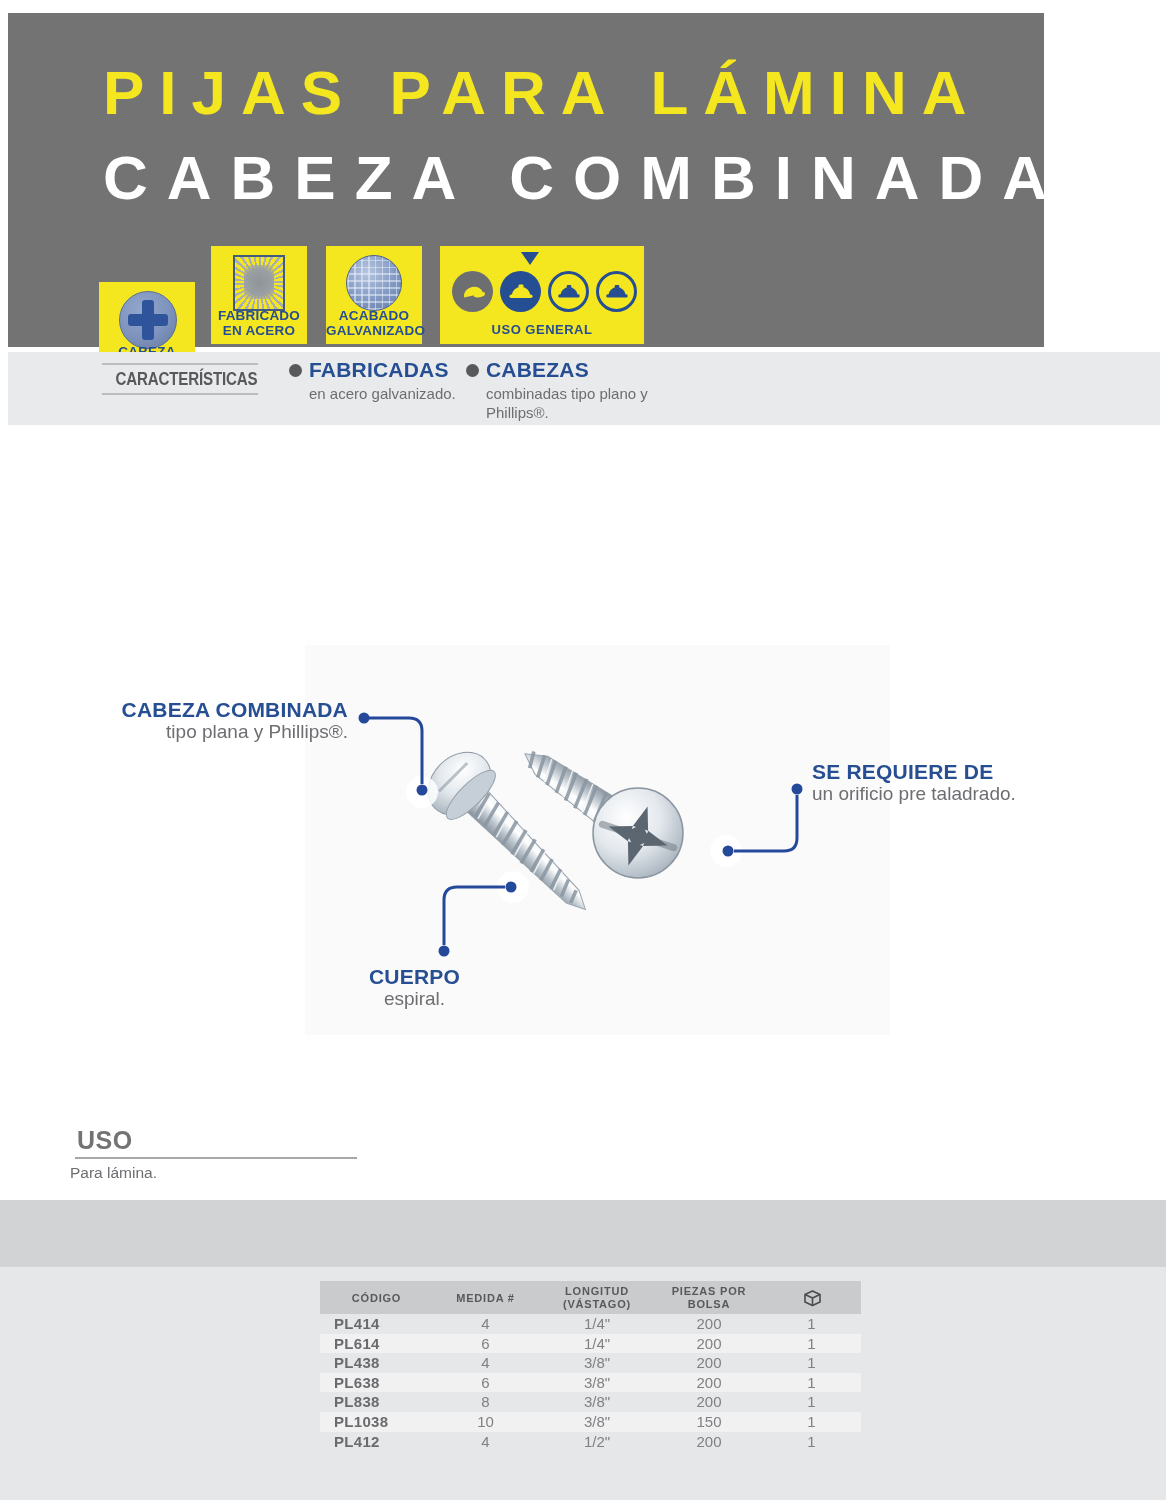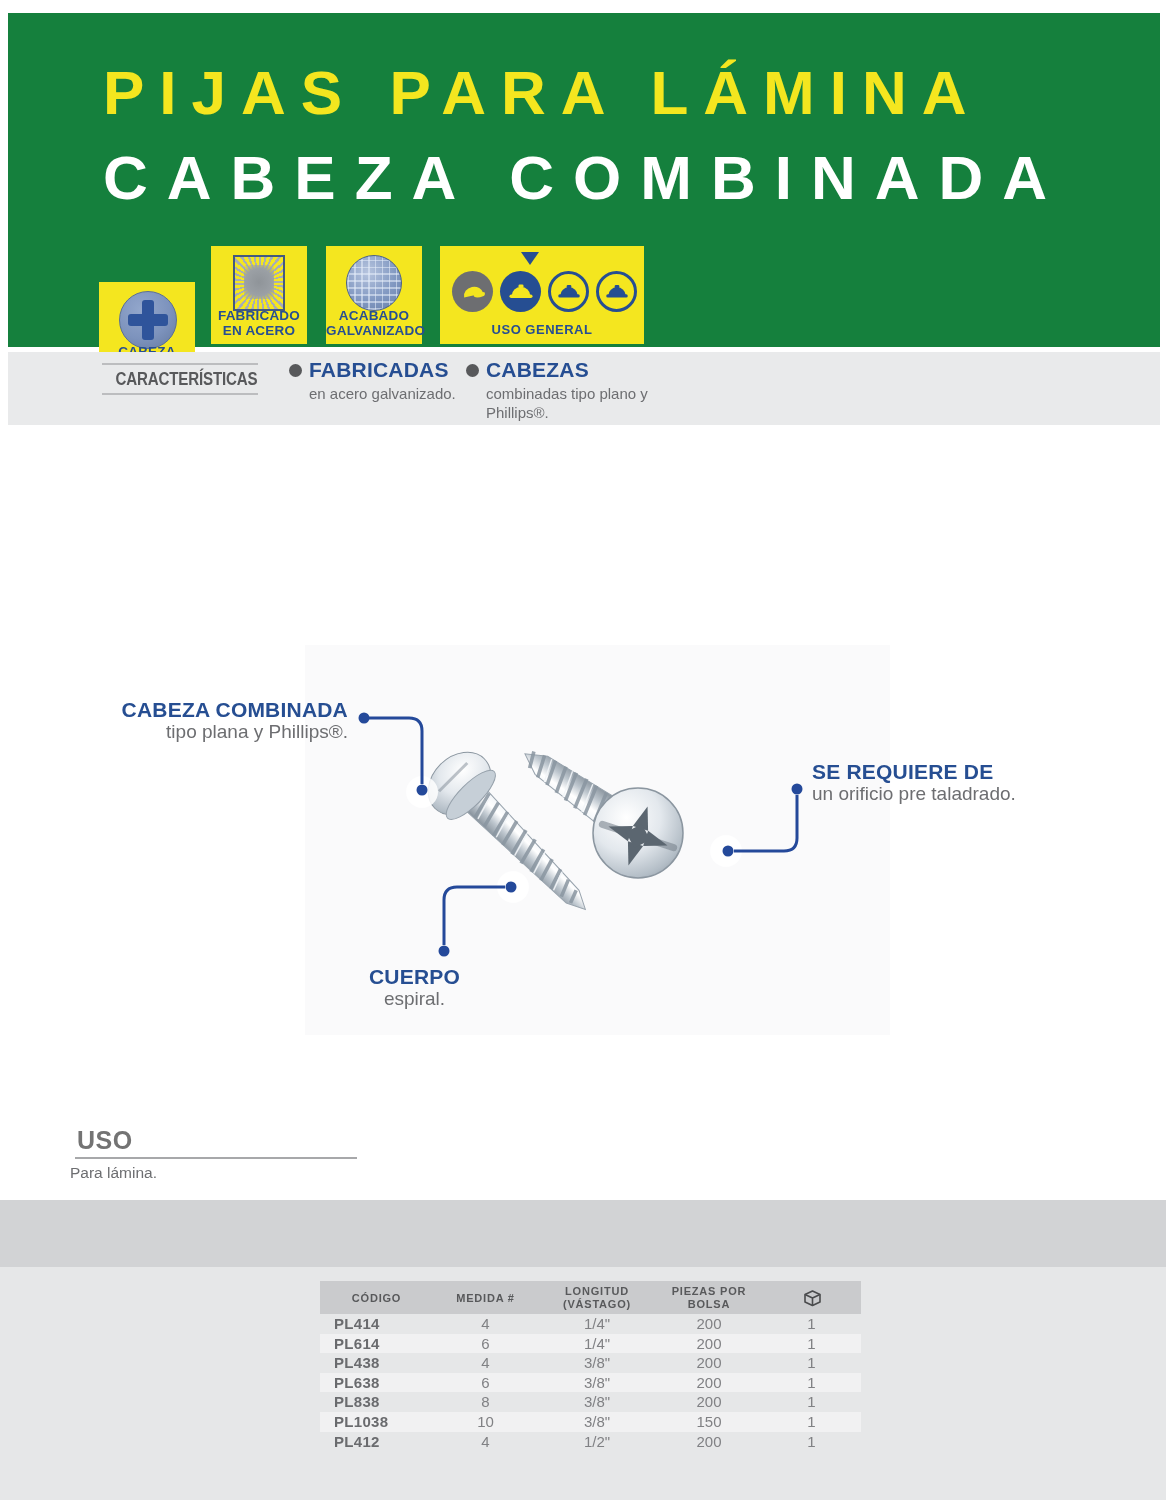--- a/index.html
+++ b/index.html
@@ -1,20 +1,20 @@
 <!DOCTYPE html>
 <html><head>
 <meta charset="utf-8">
 <style>
   html,body{margin:0;padding:0;background:#ffffff;}
   .page{position:relative;width:1166px;height:1500px;background:#ffffff;overflow:hidden;
         font-family:"Liberation Sans","DejaVu Sans",sans-serif;}
 
   
-  .banner{position:absolute;left:8px;top:13px;width:1152px;height:334px;background:#15803d;}
+  .banner{position:absolute;left:8px;top:13px;width:1036px;height:334px;background:#737373;}
   .title1{position:absolute;left:95px;top:44px;font-size:62px;font-weight:bold;
           letter-spacing:15px;color:#F4E61F;white-space:nowrap;}
   .title2{position:absolute;left:95px;top:129px;font-size:62px;font-weight:bold;
           letter-spacing:19px;color:#ffffff;white-space:nowrap;}
 
   .badge{position:absolute;top:233px;height:98px;width:96px;background:#F4E61F;}
   .badge .blabel{position:absolute;left:0;right:0;bottom:5px;text-align:center;
           color:#264E92;font-weight:bold;font-size:13.5px;line-height:1.1;letter-spacing:.2px;}
   .b1{left:91px;margin-top:36px;} .b2{left:203px;} .b3{left:318px;} .b4{left:432px;width:204px;}
 

